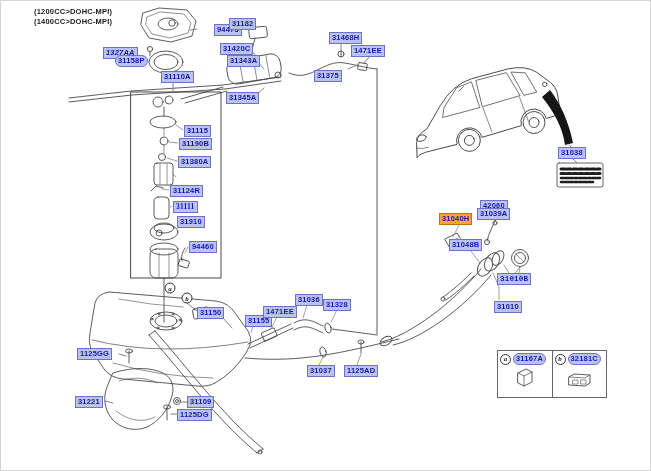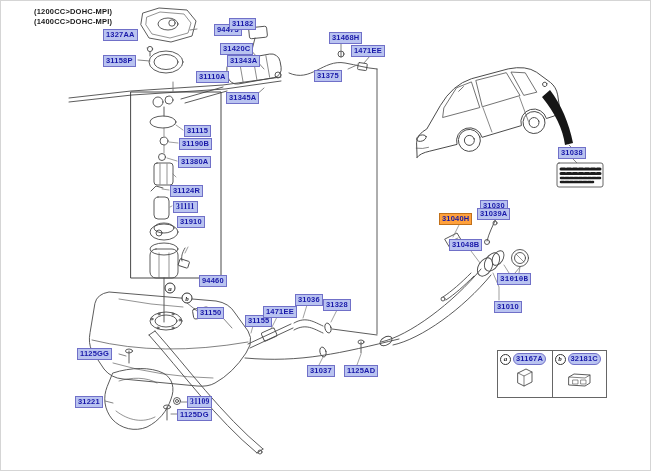--- a/index.html
+++ b/index.html
@@ -277,50 +277,50 @@
     </div>
     <div class="legend-cell">
       <div class="legend-head">
         <span class="callout">b</span>
         <span class="lbl">32181C</span>
       </div>
     </div>
   </div>
 
 <div class="lbl" style="left: 196px; top: 23px; margin-left: 17px;">94473</div>
-    <div class="lbl" style="left: 102px; top: 28px;">1327AA</div>
-    <div class="lbl" style="left: 102px; top: 54px;">31158P</div>
-    <div class="lbl" style="left: 160px; top: 70px; margin-left: 35px;">31110A</div>
+    <div class="lbl" style="left: 102px; top: 46px; font-style: italic;">1327AA</div>
+    <div class="lbl" style="left: 114px; top: 54px; border-radius: 6px;">31158P</div>
+    <div class="lbl" style="left: 160px; top: 70px;">31110A</div>
     <div class="lbl" style="left: 228px; top: 17px;">31182</div>
     <div class="lbl" style="left: 219px; top: 42px;">31420C</div>
     <div class="lbl" style="left: 226px; top: 54px;">31343A</div>
     <div class="lbl" style="left: 225px; top: 91px;">31345A</div>
     <div class="lbl" style="left: 328px; top: 31px;">31468H</div>
     <div class="lbl" style="left: 350px; top: 44px;">1471EE</div>
     <div class="lbl" style="left: 313px; top: 69px;">31375</div>
     <div class="lbl" style="left: 183px; top: 124px;">31115</div>
     <div class="lbl" style="left: 178px; top: 137px;">31190B</div>
     <div class="lbl" style="left: 177px; top: 155px;">31380A</div>
     <div class="lbl" style="left: 176px; top: 171px; margin-top: 44px;">31910</div>
     <div class="lbl" style="left: 169px; top: 184px;">31124R</div>
     <div class="lbl" style="left: 172px; top: 200px; font-family: Liberation Serif, serif;">31111</div>
-    <div class="lbl" style="left: 198px; top: 240px; margin-top: 34px;">94460</div>
+    <div class="lbl" style="left: 188px; top: 240px;">94460</div>
     <div class="lbl" style="left: 196px; top: 306px;">31150</div>
     <div class="lbl" style="left: 244px; top: 314px;">31155</div>
     <div class="lbl" style="left: 262px; top: 305px;">1471EE</div>
     <div class="lbl" style="left: 294px; top: 293px;">31036</div>
     <div class="lbl" style="left: 322px; top: 298px;">31328</div>
     <div class="lbl" style="left: 306px; top: 364px;">31037</div>
     <div class="lbl" style="left: 343px; top: 364px;">1125AD</div>
     <div class="lbl" style="left: 76px; top: 347px;">1125GG</div>
     <div class="lbl" style="left: 74px; top: 395px; text-align: center;">31221</div>
-    <div class="lbl" style="left: 186px; top: 395px; font-family: Liberation Serif, serif;">31109</div>
+    <div class="lbl" style="left: 186px; top: 395px;">31109</div>
     <div class="lbl" style="left: 176px; top: 408px;">1125DG</div>
     <div class="lbl" style="left: 557px; top: 146px;">31038</div>
-    <div class="lbl" style="left: 479px; top: 199px;">31030</div>
+    <div class="lbl" style="left: 479px; top: 199px;">42060</div>
     <div class="lbl" style="left: 476px; top: 207px;">31039A</div>
     <div class="lbl hl" style="left: 438px; top: 212px;">31040H</div>
     <div class="lbl" style="left: 448px; top: 238px;">31048B</div>
     <div class="lbl" style="left: 496px; top: 272px; font-family: Liberation Mono, monospace;">31010B</div>
     <div class="lbl" style="left: 493px; top: 300px;">31010</div>
     <div class="callout" style="left: 169px; top: 287px;">a</div>
     <div class="callout" style="left: 186px; top: 297px;">b</div>
   </div>
 
 </body></html>

